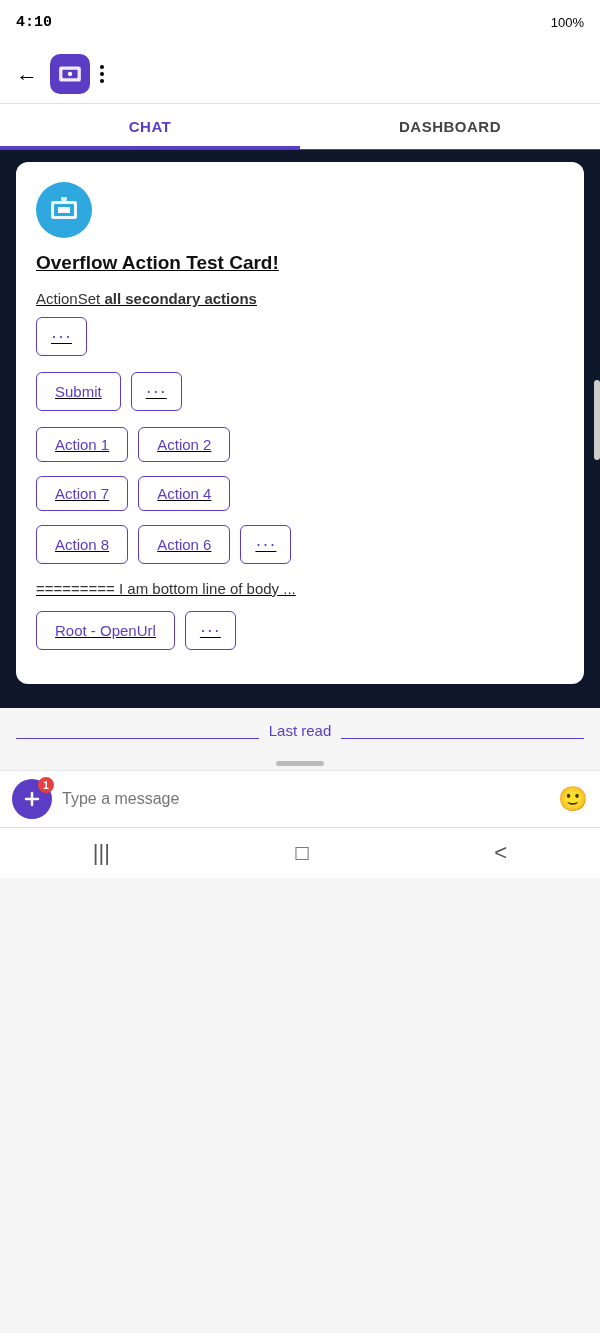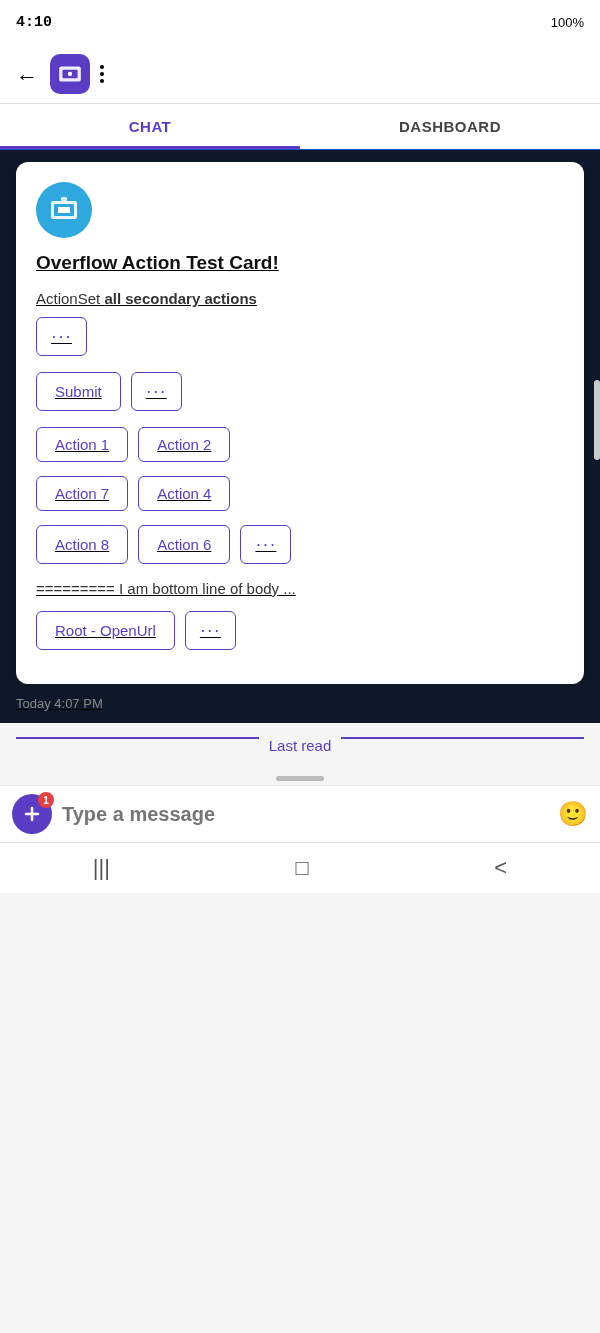--- a/index.html
+++ b/index.html
@@ -227,21 +227,21 @@
     .timestamp {
       font-size: 13px;
       color: #888;
       margin-top: 8px;
       margin-bottom: 0;
     }
 
     
     .last-read-container {
       display: flex;
-      align-items: flex-start;
+      align-items: flex-end;
       gap: 10px;
       padding: 14px 16px;
     }
     .last-read-line {
       flex: 1;
       height: 1.5px;
       background: #5b3cc4;
     }
     .last-read-text {
       color: #5b3cc4;
@@ -292,24 +292,23 @@
       align-items: center;
       justify-content: center;
       font-size: 10px;
       color: white;
       font-weight: 700;
     }
     .message-input {
       flex: 1;
       border: none;
       outline: none;
-      font-size: 20px;
+      font-size: 16px;
       color: #888;
       background: transparent;
-      font-weight: bold;
     }
     .emoji-btn {
       font-size: 24px;
       cursor: pointer;
       color: #888;
     }
 
     
     .bottom-nav {
       background: #fff;
@@ -411,21 +410,20 @@
 
     <div class="divider-text">========= I am bottom line of body ...</div>
 
     <div class="btn-row">
       <button class="action-btn">Root - OpenUrl</button>
       <button class="overflow-btn">···</button>
     </div>
 
   </div>
 
-  <div class="timestamp">Today 4:07 PM</div>
 
 </div>
 
 <div class="last-read-container">
   <div class="last-read-line"></div>
   <span class="last-read-text">Last read</span>
   <div class="last-read-line"></div>
 </div>
 
 <div class="drag-handle"></div>

